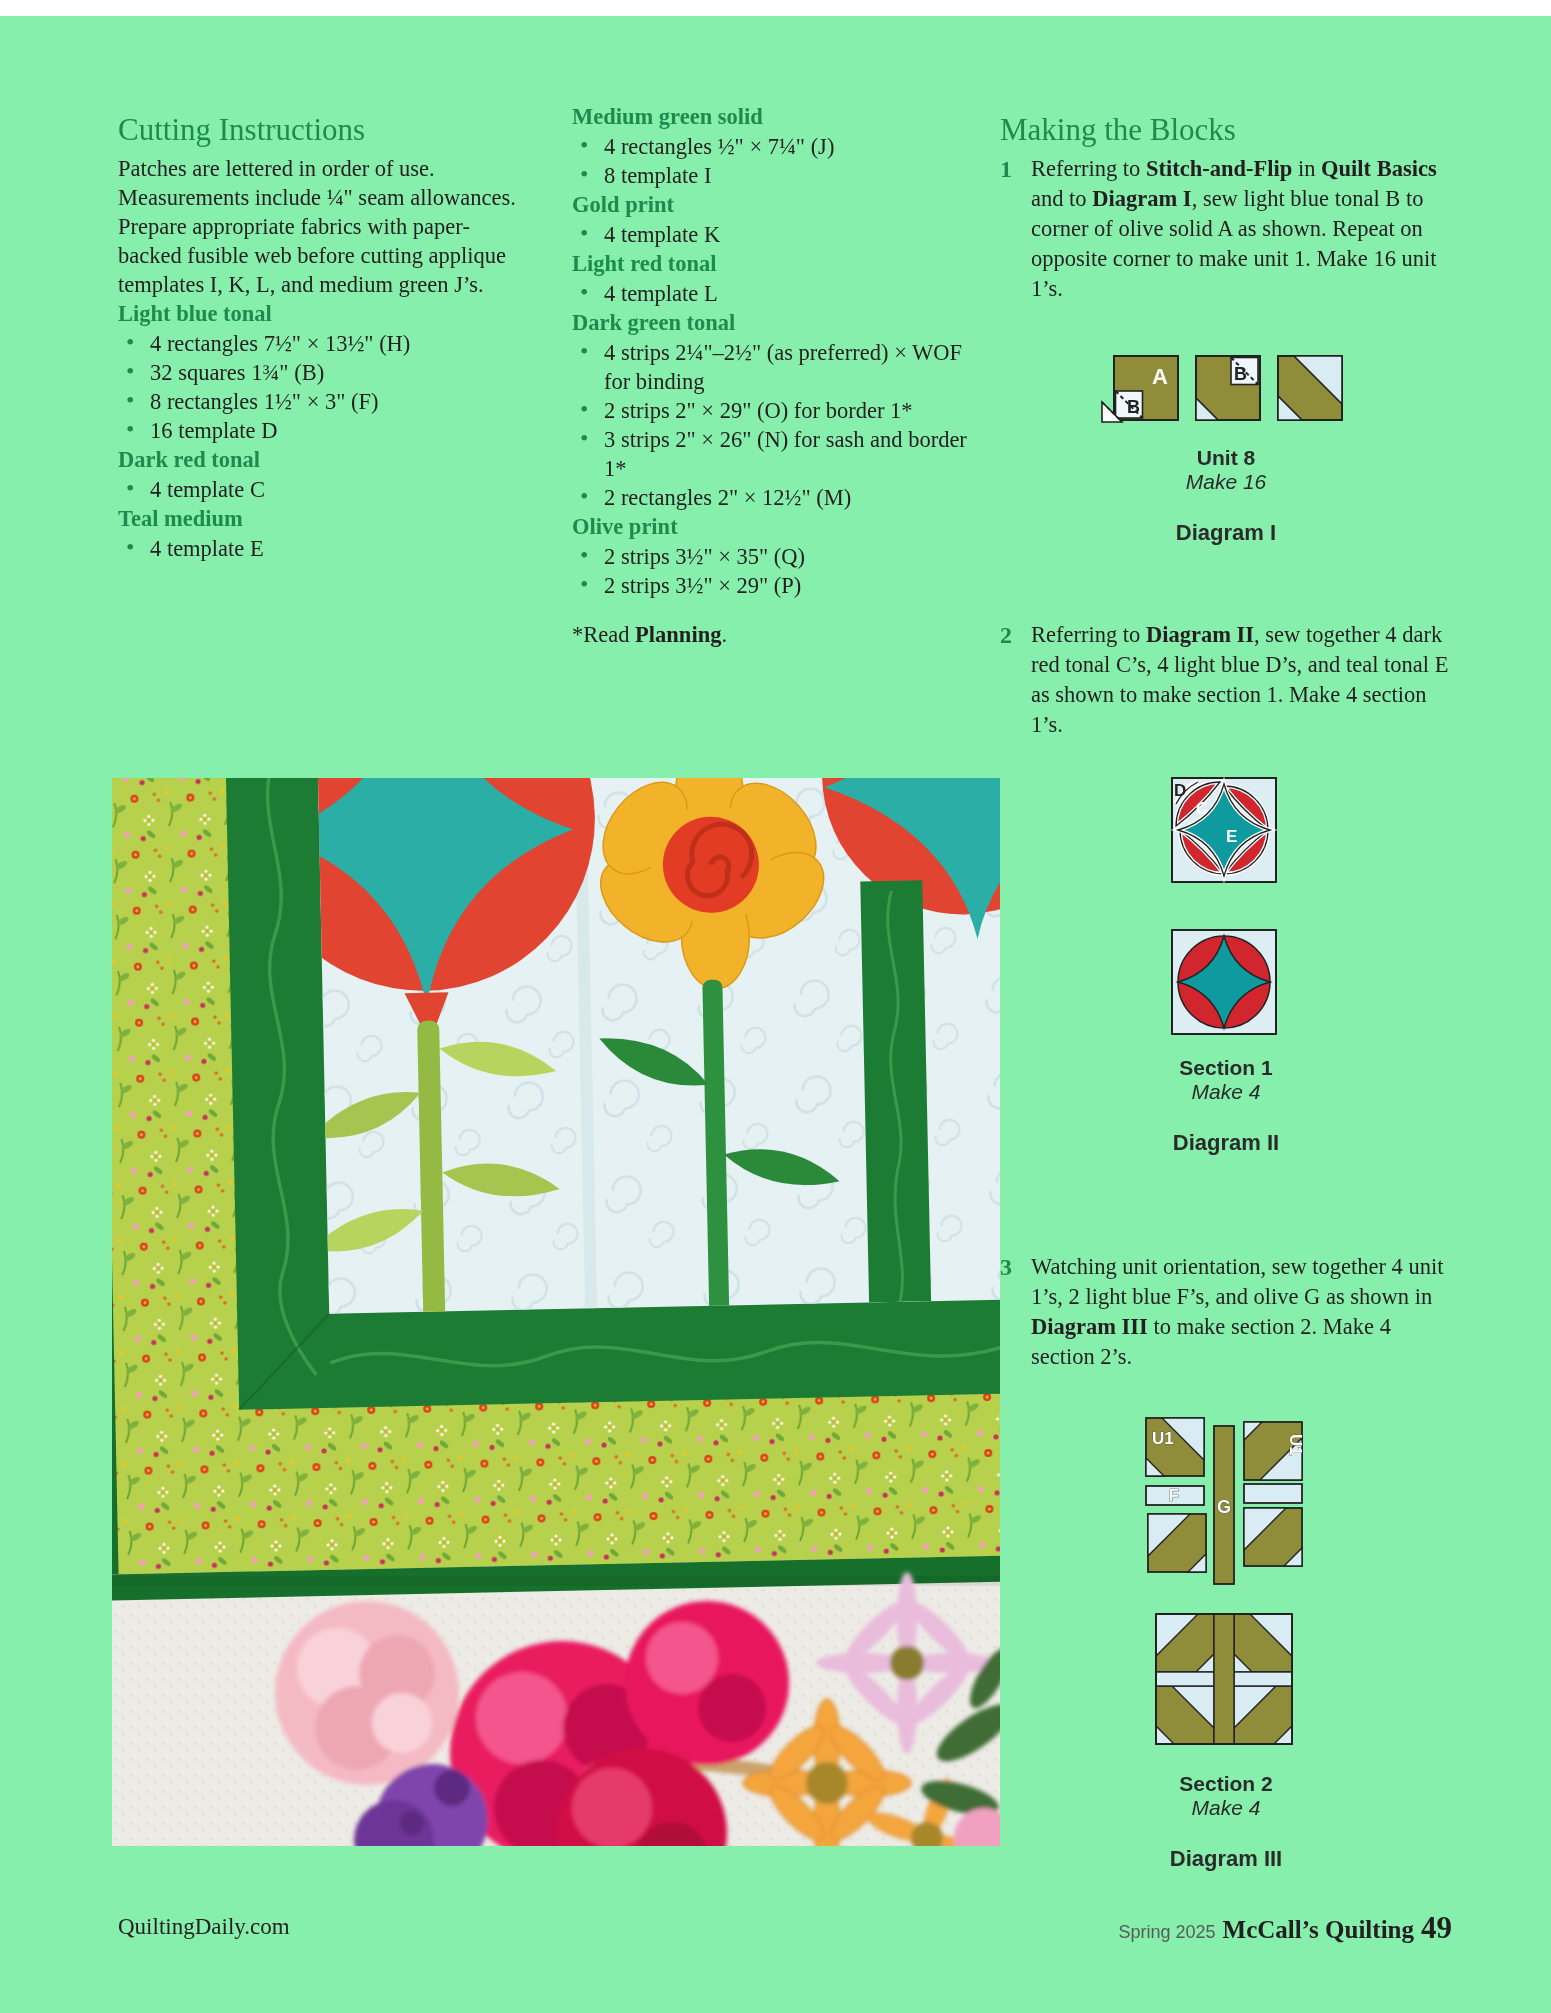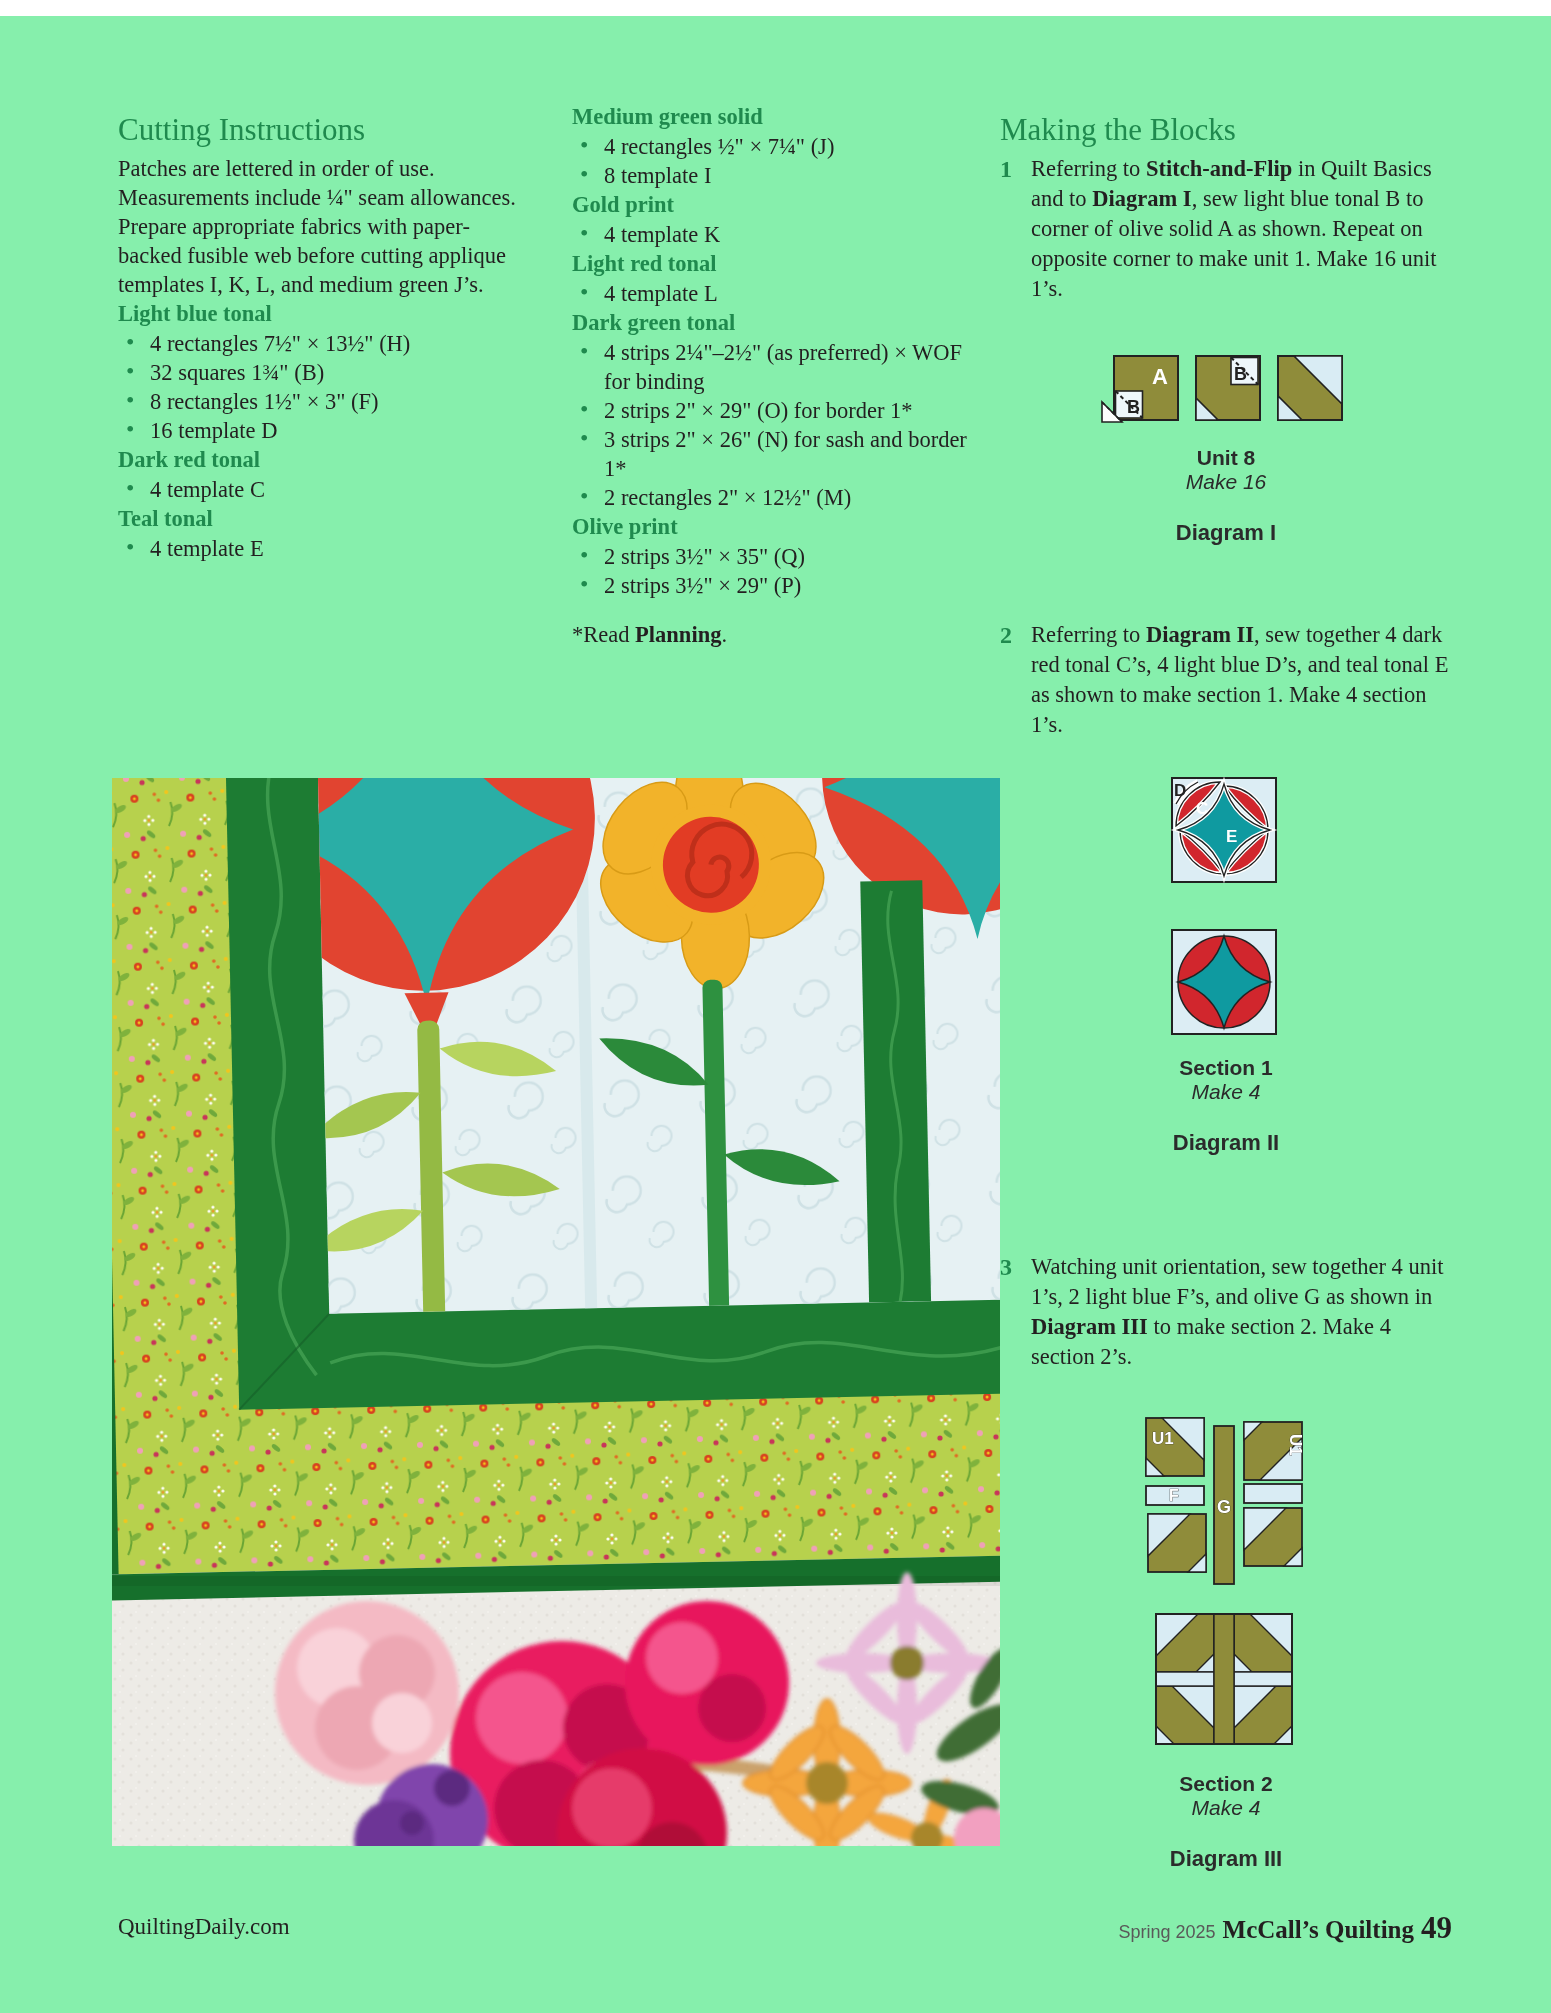--- a/index.html
+++ b/index.html
@@ -54,21 +54,21 @@
             <li>16 template D</li>
           </ul>
         </div>
         <div class="group">
           <h3>Dark red tonal</h3>
           <ul>
             <li>4 template C</li>
           </ul>
         </div>
         <div class="group">
-          <h3>Teal tonal</h3>
+          <h3>Teal medium</h3>
           <ul>
             <li>4 template E</li>
           </ul>
         </div>
       </div>
   </section>
 
   <section class="col col2">
     <div id="cutting-groups-col2">
         <div class="group">
@@ -108,21 +108,21 @@
         </div>
       </div>
     <p class="footnote" id="footnote"><span>*Read </span><span style="font-weight: 700;">Planning</span><span>.</span></p>
   </section>
 
   <section class="col col3">
     <h1 class="sect">Making the Blocks</h1>
 
     <div class="step" id="step1">
       <span class="num">1</span>
-        <p><span>Referring to </span><span style="font-weight: 700;">Stitch-and-Flip</span><span> in </span><span style="font-weight: 400;">Quilt Basics</span><span> and to </span><span style="font-weight: 700;">Diagram I</span><span>, sew light blue tonal B to corner of olive solid A as shown. Repeat on opposite corner to make unit 1. Make 16 unit 1’s.</span></p>
+        <p><span>Referring to </span><span style="font-weight: 700;">Stitch-and-Flip</span><span> in </span><span style="font-weight: 700;">Quilt Basics</span><span> and to </span><span style="font-weight: 700;">Diagram I</span><span>, sew light blue tonal B to corner of olive solid A as shown. Repeat on opposite corner to make unit 1. Make 16 unit 1’s.</span></p>
     </div>
 
     <div class="diag" id="diagram1-block">
       <svg width="252" height="74" viewBox="-14 -2 252 74">
 
         <g>
           <rect x="0" y="0" width="64" height="64" fill="#8f8c3a" stroke="#222" stroke-width="2"></rect>
           <rect x="1.5" y="35" width="27" height="27" fill="#eef7fb" stroke="#222" stroke-width="1.6"></rect>
           <line x1="1.5" y1="35" x2="28.5" y2="62" stroke="#222" stroke-width="2" stroke-dasharray="4 3"></line>
           <polygon points="-12,46 8,66 -12,66" fill="#fdfdfd" stroke="#222" stroke-width="1.6"></polygon>

